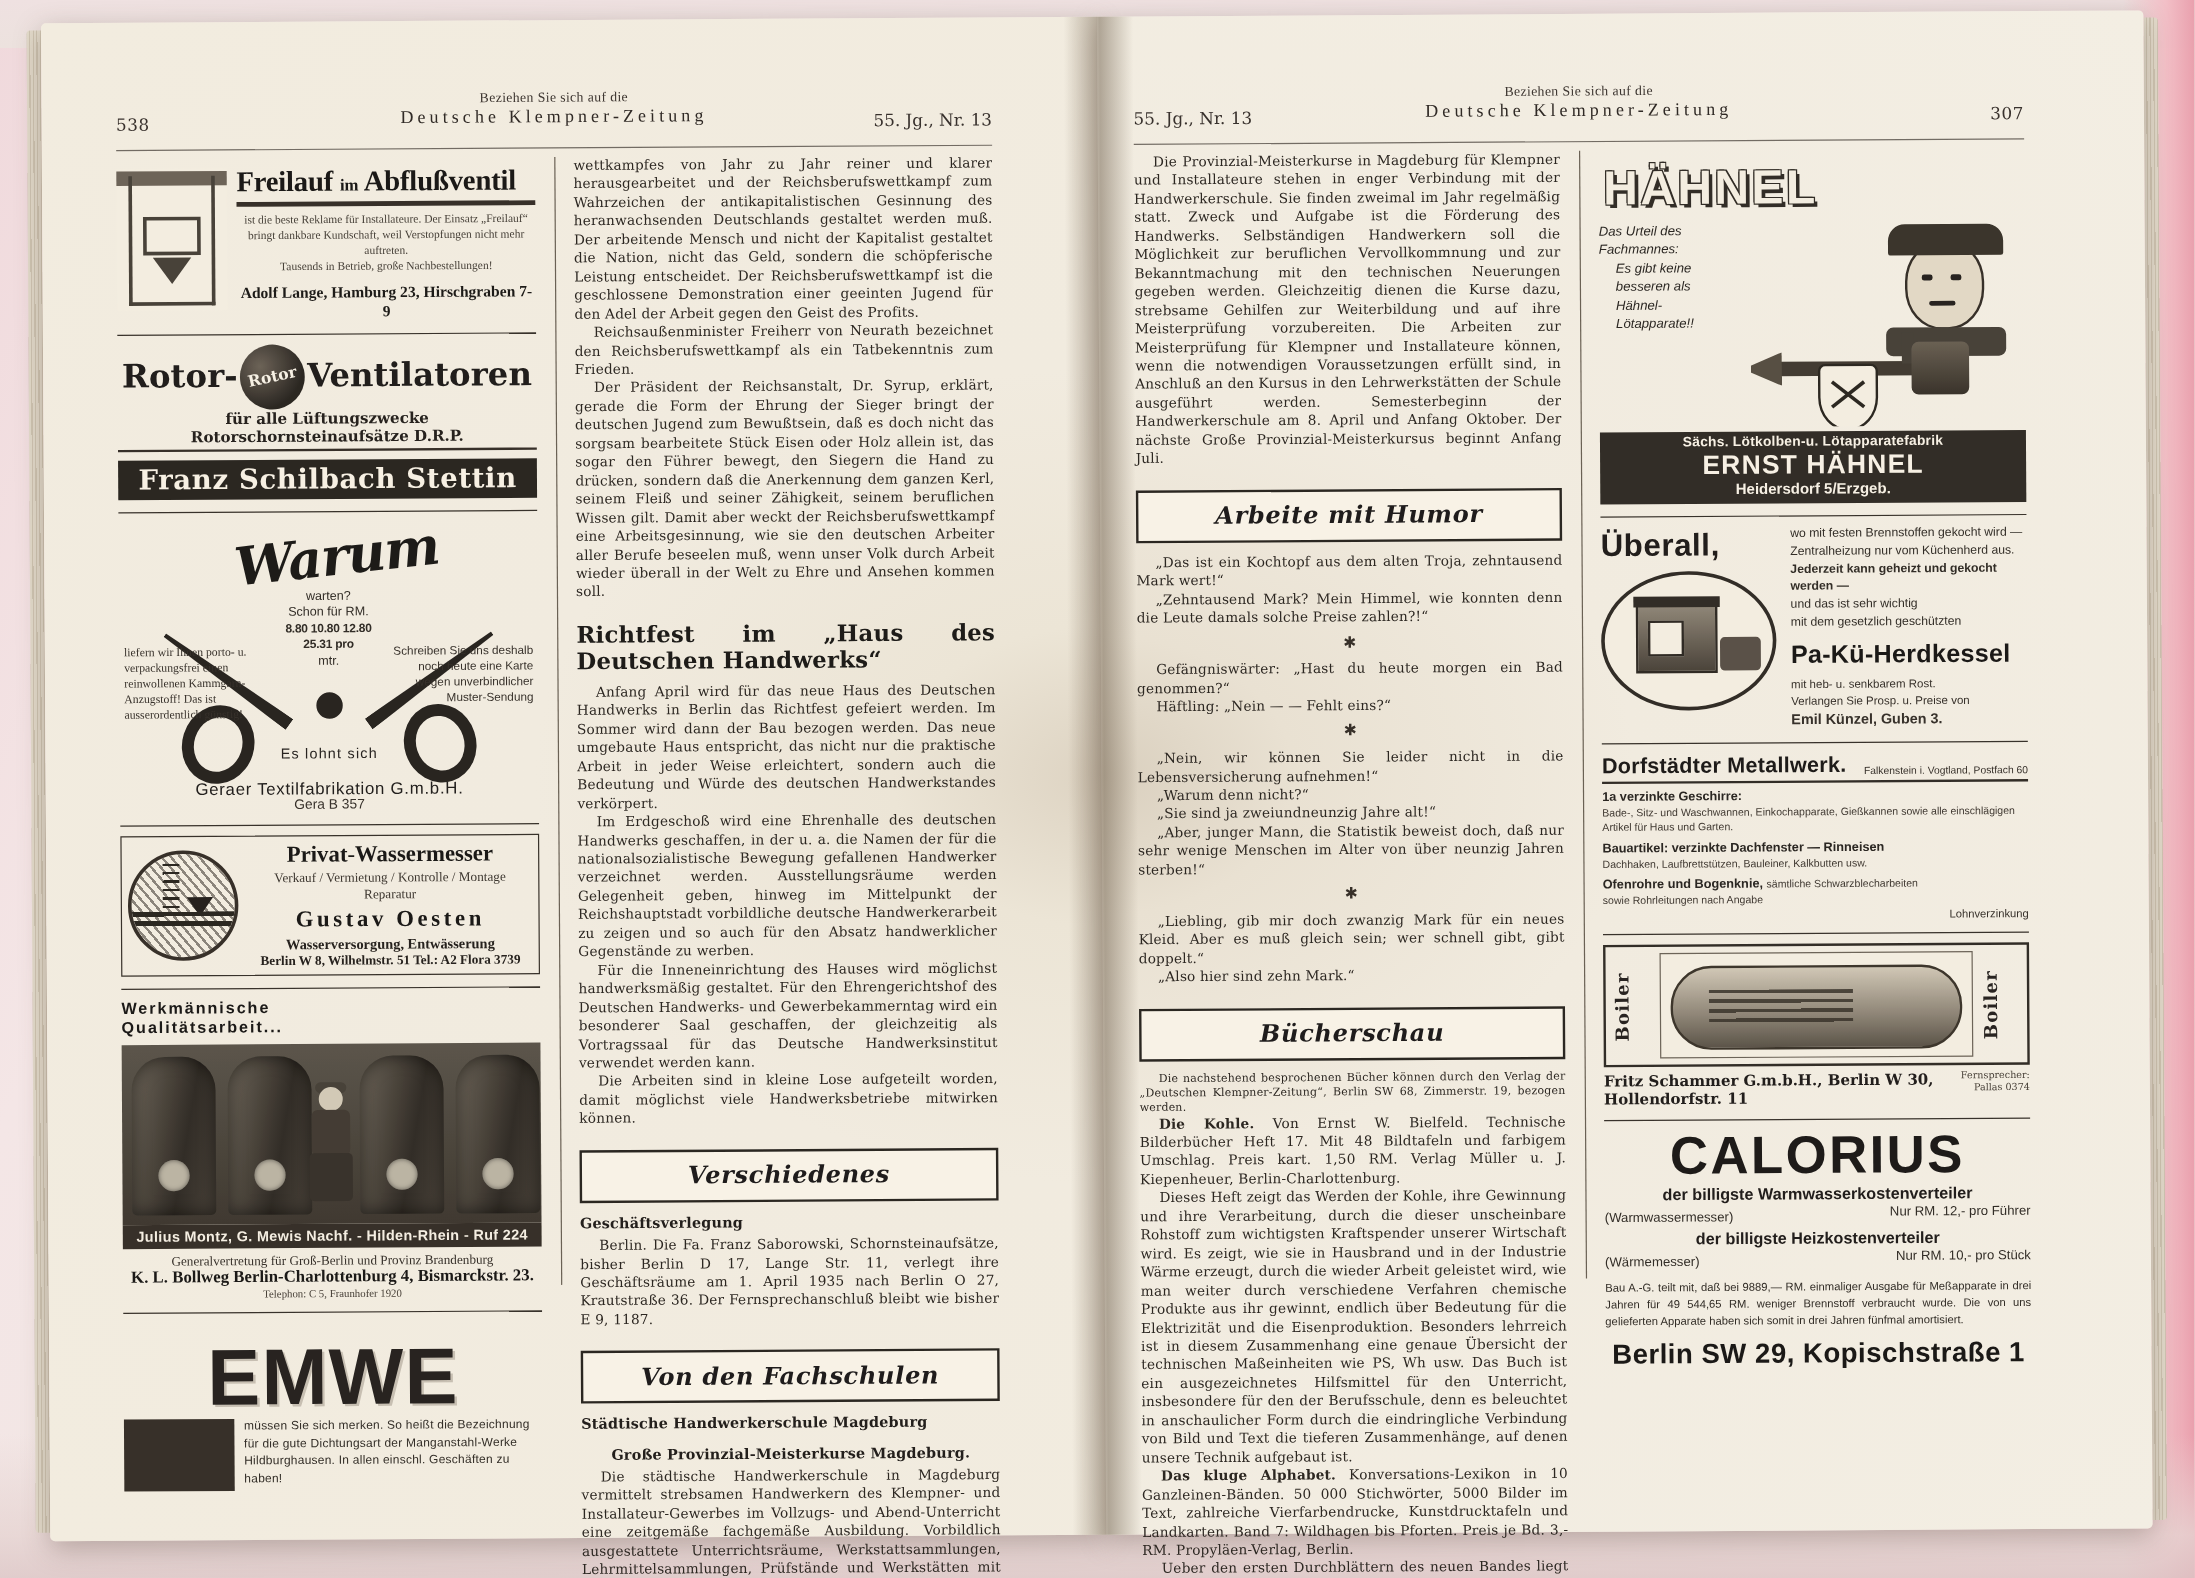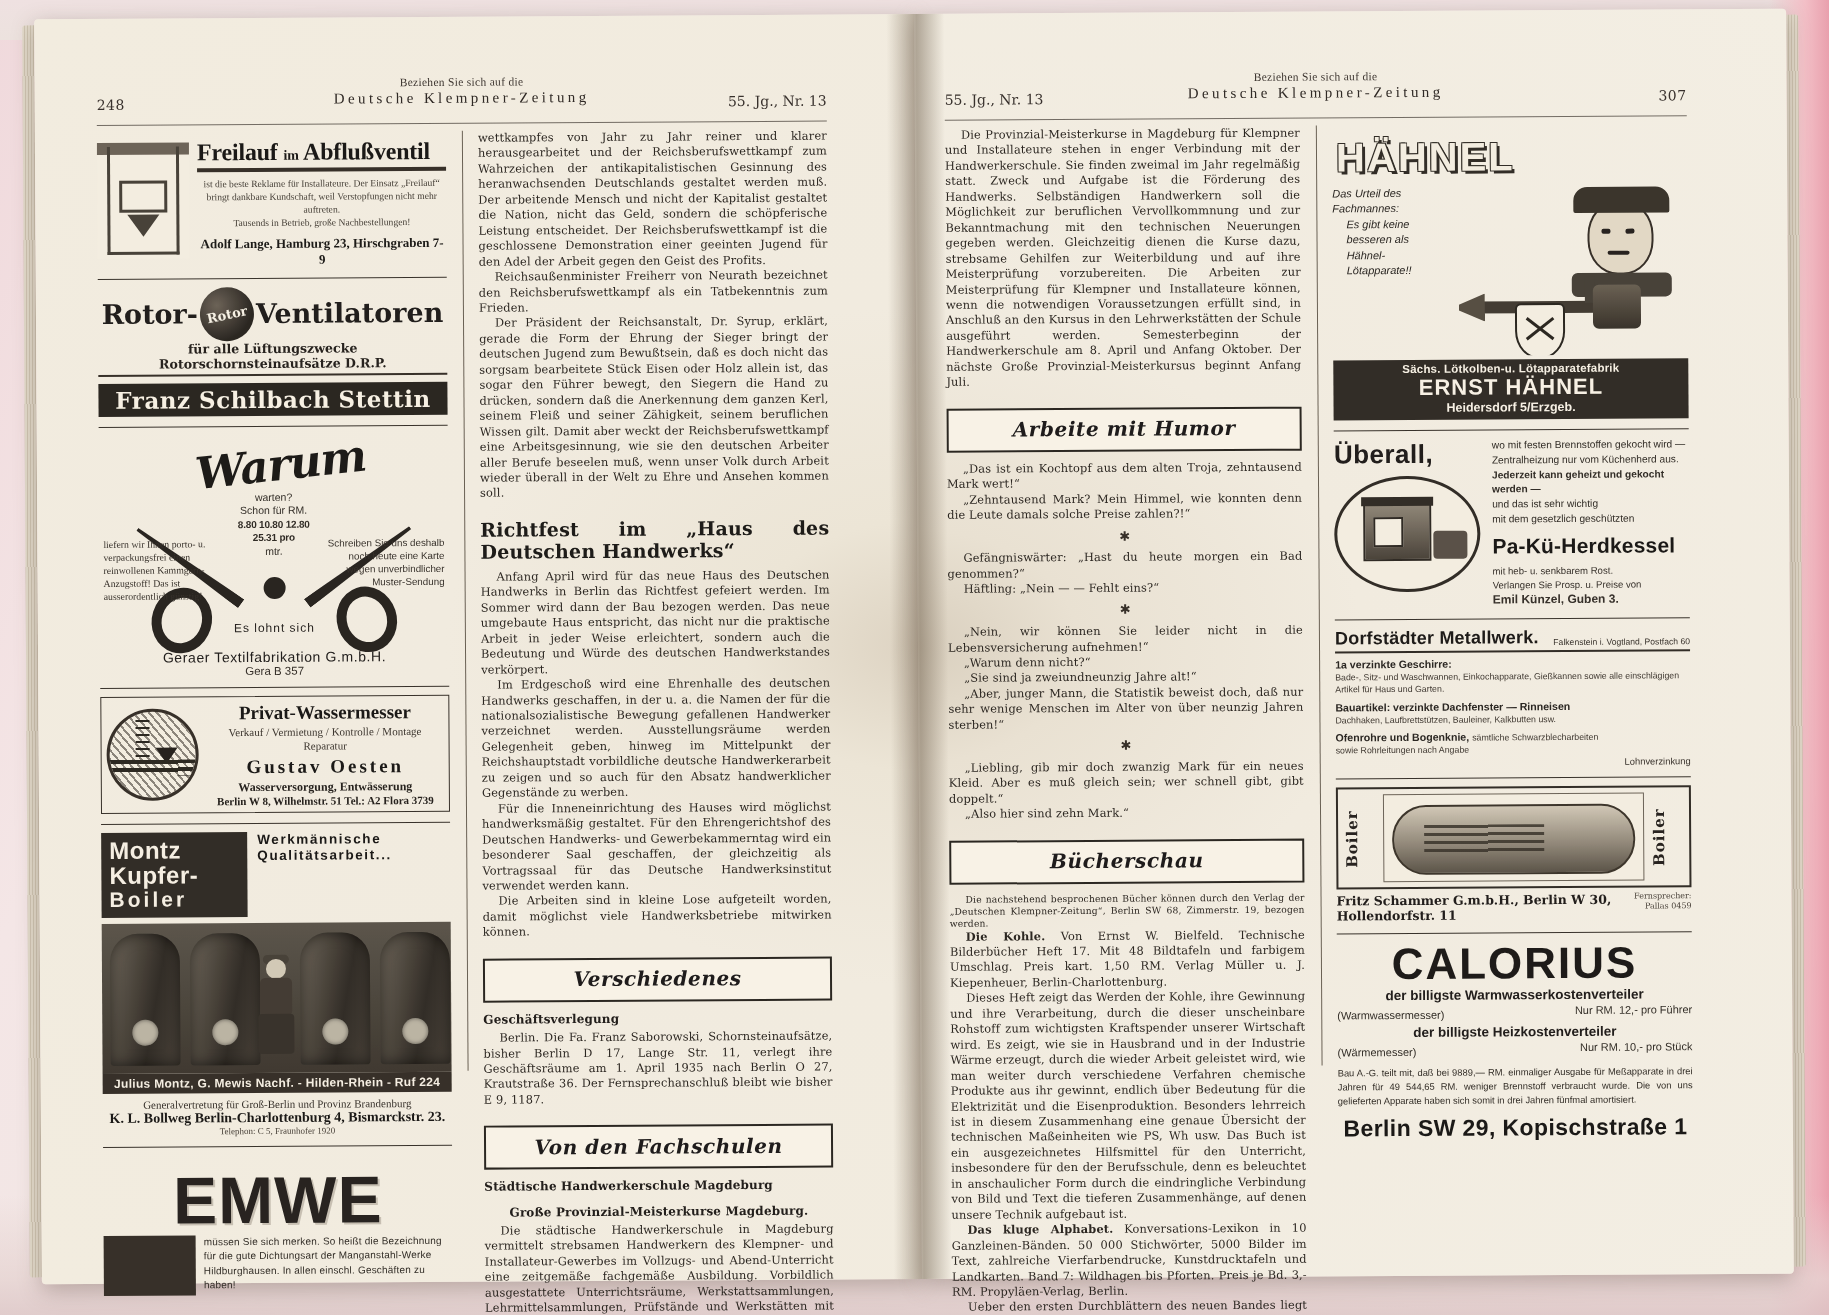--- a/index.html
+++ b/index.html
@@ -327,21 +327,21 @@
 
   <div id="book">
     <div class="page-edge-stack" id="stack-l"></div>
     <div class="page-edge-stack" id="stack-r"></div>
     <div class="leaf" id="leaf-left"></div>
     <div class="leaf" id="leaf-right"></div>
     <div id="gutter"></div>
 
     <div class="page ink" id="page-left">
       <div class="runhead">
-        <div class="folio">248</div>
+        <div class="folio">538</div>
         <div class="masthead">
           <div class="mh-small">Beziehen Sie sich auf die</div>
           <div class="mh-big">Deutsche Klempner-Zeitung</div>
         </div>
         <div class="issue">55. Jg., Nr. 13</div>
       </div>
       <div class="rule"></div>
 
       <div class="cols">
 
@@ -418,25 +418,20 @@
                   <div class="wm-t3">Gustav Oesten</div>
                   <div class="wm-t4">Wasserversorgung, Entwässerung</div>
                   <div class="wm-t5">Berlin W 8, Wilhelmstr. 51  Tel.: A2 Flora 3739</div>
                 </div>
               </div>
             </div>
           </div>
 
           <div class="ad">
             <div class="montz-top">
-              <div class="montz-blk">
-                <div>Montz</div>
-                <div>Kupfer-</div>
-                <div class="sp">Boiler</div>
-              </div>
               <div class="montz-r">
                 <div class="montz-h">Werkmännische</div>
                 <div class="montz-h">Qualitätsarbeit...</div>
               </div>
             </div>
             <div class="boilers">
               <div class="boiler" style="left:8px">
                   <i></i>
                 </div>
               <div class="boiler" style="left:88px">
@@ -643,21 +638,21 @@
               <div class="scham-mid">
                 <div class="tank2">
                     <div class="coil"></div>
                   </div>
               </div>
               <div class="scham-side">Boiler</div>
             </div>
             <div class="scham-cap">
               <span class="r">
                 <span>Fernsprecher:</span><br>
-                <span>Pallas 0459</span>
+                <span>Pallas 0374</span>
               </span>
               <span>Fritz Schammer G.m.b.H., Berlin W 30, Hollendorfstr. 11</span>
             </div>
           </div>
 
           <div class="ad">
             <div class="calo">CALORIUS</div>
             <div class="calo-s1">der billigste Warmwasserkostenverteiler</div>
             <div class="calo-row">
               <span class="calo-s2">(Warmwassermesser)</span>

